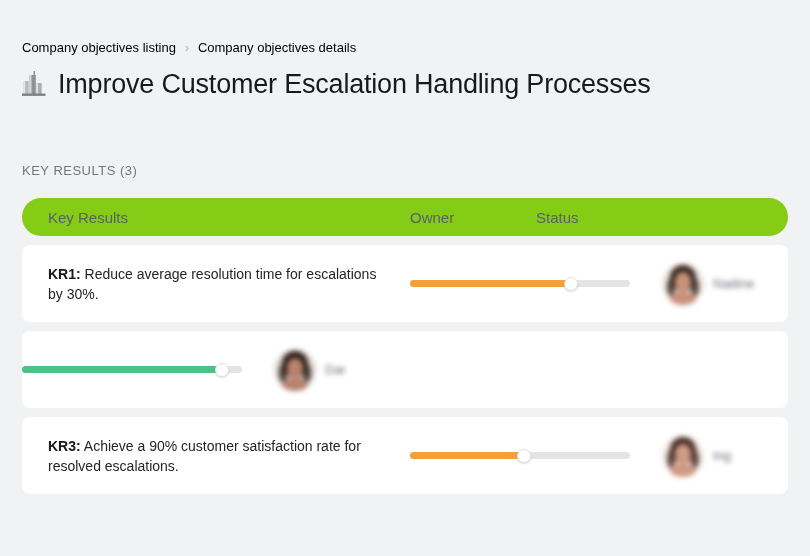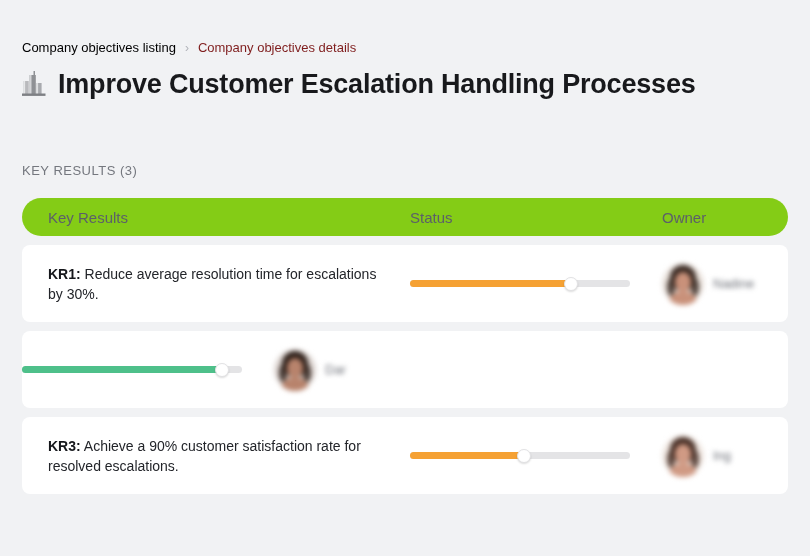--- a/index.html
+++ b/index.html
@@ -28,21 +28,21 @@
     color: #000000;
     text-decoration: none;
     white-space: nowrap;
   }
   .crumb-sep {
     color: #b0b3b9;
     font-size: 12px;
     line-height: 16px;
   }
   .crumb-current {
-    color: #7f1d1d;
+    color: #000000;
     white-space: nowrap;
     text-align: right;
   }
 
   
   .title-row {
     position: absolute;
     left: 21px;
     top: 67px;
     display: flex;
@@ -50,21 +50,21 @@
     gap: 11px;
   }
   .title-icon {
     width: 26px;
     height: 28px;
     display: block;
     flex: none;
   }
   .page-title {
     font-size: 27px;
-    font-weight: bold;
+    font-weight: normal;
     color: #18191c;
     letter-spacing: -0.2px;
     line-height: 34px;
     white-space: nowrap;
   }
 
   
   .section-label {
     position: absolute;
     left: 22px;
@@ -209,22 +209,22 @@
   </svg>
   <h1 class="page-title">Improve Customer Escalation Handling Processes</h1>
 </div>
 
 <div class="section-label">KEY RESULTS (3)</div>
 
 <div class="table">
 
   <div class="table-header">
     <div class="th col-kr">Key Results</div>
+    <div class="th col-ow">Owner</div>
     <div class="th col-st">Status</div>
-    <div class="th col-ow">Owner</div>
   </div>
 
   <div class="rows" id="rows">
       <div class="row">
         <div class="kr-cell"><span class="kr-tag">KR1:</span><span> Reduce average resolution time for escalations by 30%.</span></div>
         <div class="st-cell">
           <div class="slider">
             <div class="track"></div>
             <div class="fill" style="width: 73%; background: rgb(245, 161, 51);"></div>
             <div class="knob" style="left: 73%;"></div>

